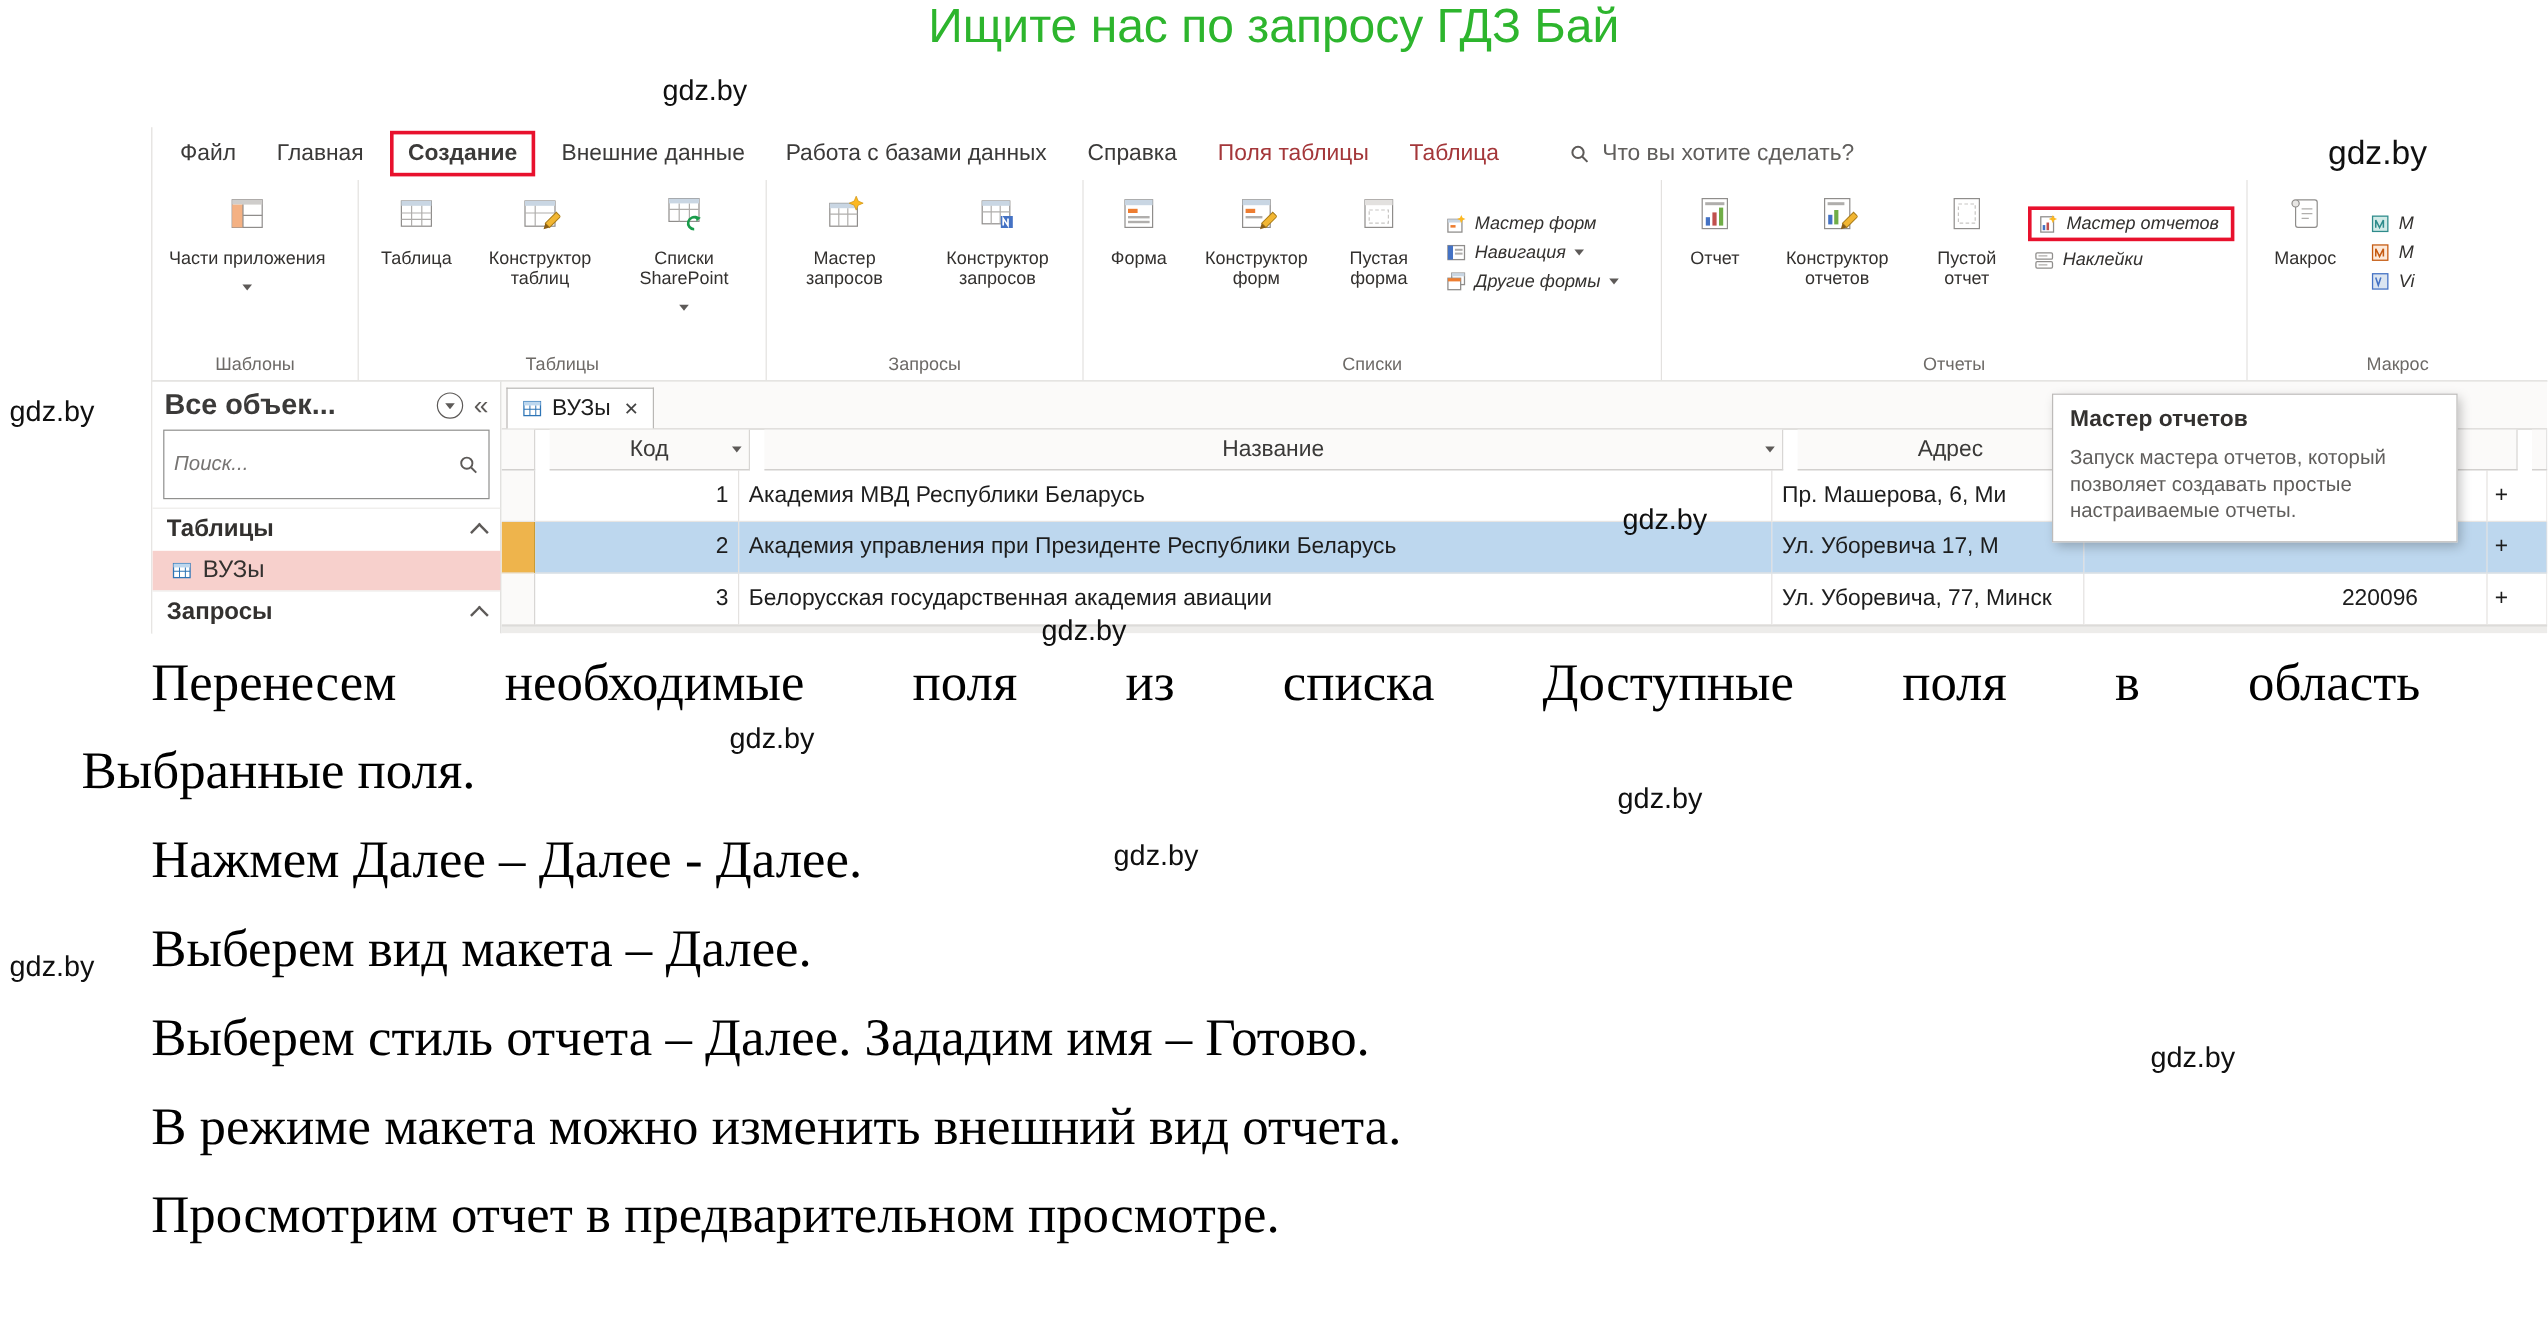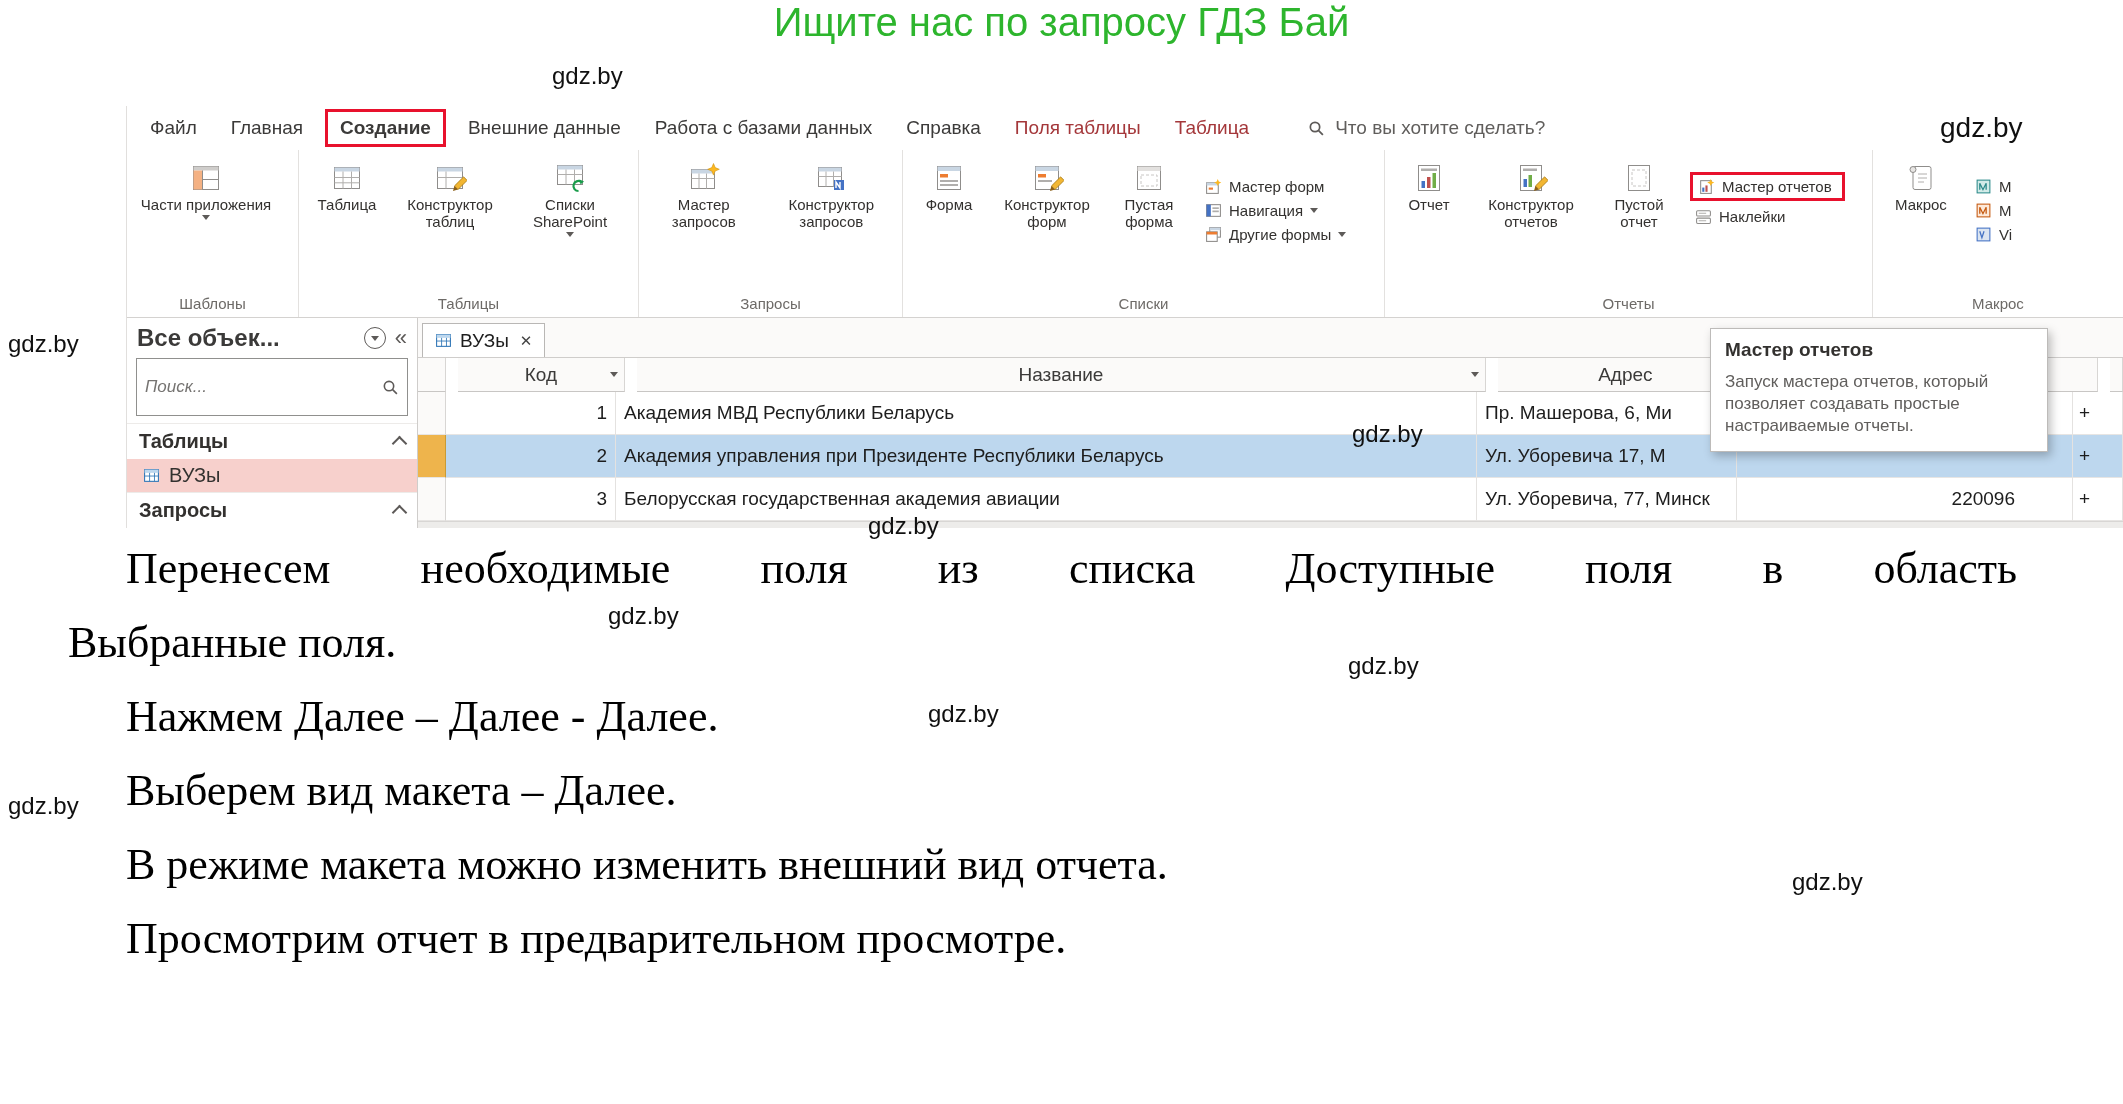--- a/index.html
+++ b/index.html
@@ -29,25 +29,25 @@
   .rtab.create{border:3px solid #e8112d;height:auto;padding:5px 12px;margin:0 5px;font-weight:bold;}
   .tellme{display:flex;align-items:center;gap:10px;margin-left:42px;font-size:19px;color:#605e5c;white-space:nowrap;}
 
   
   .ribbon{height:168px;display:flex;border-bottom:1px solid #d4d2d0;box-sizing:border-box;}
   .rgroup{display:flex;flex-direction:column;border-right:1px solid #e3e1df;box-sizing:border-box;flex-shrink:0;}
   .rgroup.macros{flex:1;border-right:none;overflow:hidden;}
   .g-body{flex:1;display:flex;align-items:stretch;padding:4px 4px 0;}
   .g-label{font-size:15px;color:#6d6a67;text-align:center;padding:3px 0 5px;white-space:nowrap;}
   .btn-lg{display:flex;flex-direction:column;align-items:center;justify-content:flex-start;
-    gap:2px;padding:8px 4px 4px;text-align:center;font-size:15px;line-height:17px;color:#33312f;box-sizing:border-box;}
+    gap:13px;padding:8px 4px 4px;text-align:center;font-size:15px;line-height:17px;color:#33312f;box-sizing:border-box;}
   .w80{width:80px}.w84{width:84px}.w88{width:88px}.w92{width:92px}
   .w112{width:112px}.w118{width:118px}.w122{width:122px}.w124{width:124px}
   .w134{width:134px}.w150{width:150px}
-  .sm-col{display:flex;flex-direction:column;gap:7px;padding:24px 4px 0 10px;}
+  .sm-col{display:flex;flex-direction:column;gap:7px;padding:24px 4px 0 10px;font-style:italic;}
   .btn-sm{display:flex;align-items:center;gap:7px;font-size:15px;color:#33312f;white-space:nowrap;}
   .red-annot{border:3px solid #e8112d;padding:3px 10px 3px 5px;margin:-6px 0 0 -5px;}
   .chev{width:0;height:0;border-left:4px solid transparent;border-right:4px solid transparent;
     border-top:5px solid #5d5a58;display:inline-block;}
   .i32{width:34px;height:32px;display:block;}
   .i16{width:17px;height:17px;display:block;flex-shrink:0;}
 
   
   .workspace{position:absolute;left:0;top:212px;width:100%;height:210px;display:flex;overflow:hidden;}
 
@@ -486,17 +486,18 @@
       </div>
     </div>
   </div>
 </div>
 
 <div class="doc">
   <div class="l1">Перенесем необходимые поля из списка Доступные поля в область</div>
   <div>Выбранные поля.</div>
   <div class="ind">Нажмем Далее – Далее - Далее.</div>
   <div class="ind">Выберем вид макета – Далее.</div>
+  <div class="ind">Выберем стиль отчета – Далее. Зададим имя – Готово.</div>
   <div class="ind">В режиме макета можно изменить внешний вид отчета.</div>
   <div class="ind">Просмотрим отчет в предварительном просмотре.</div>
 </div>
 
 <div class="banner-bottom">gdz by  //  гдз бай  //  гдз by</div>
 
 </body></html>

